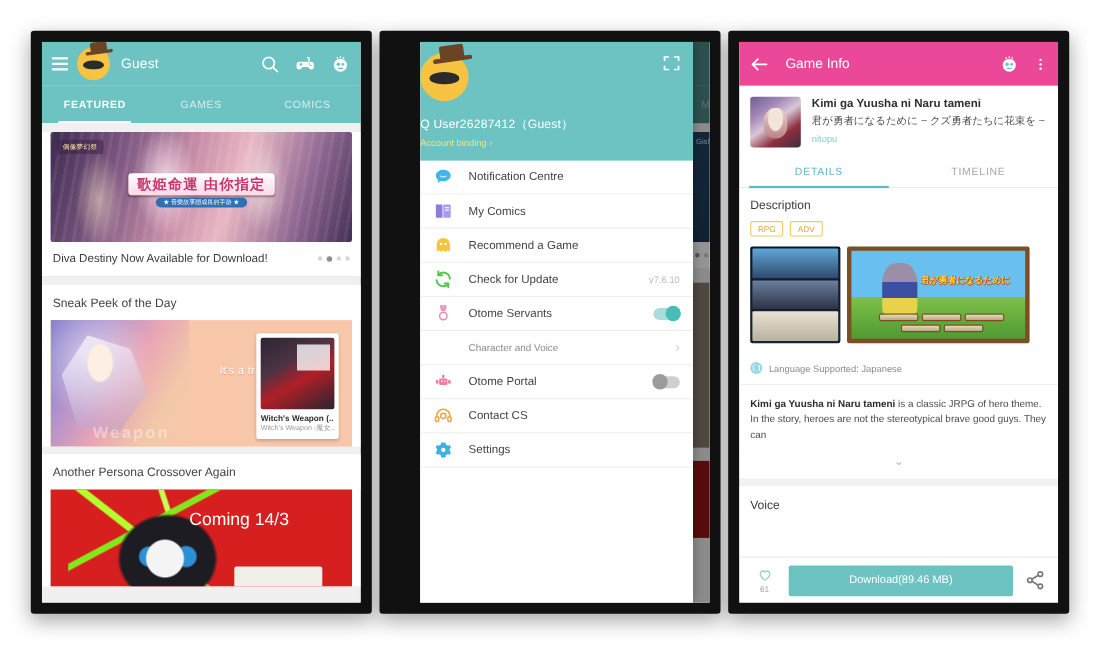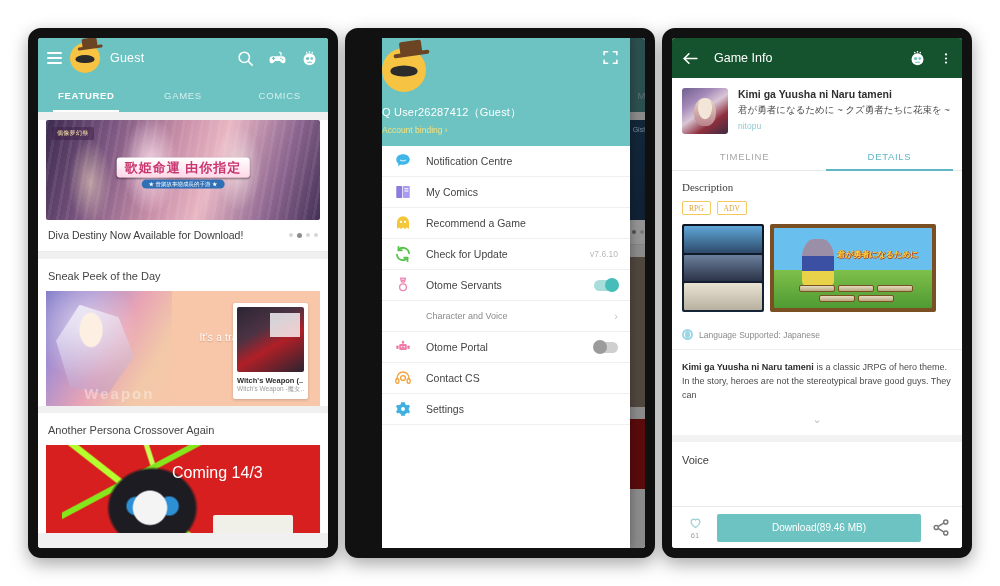--- a/index.html
+++ b/index.html
@@ -16,21 +16,21 @@
   }
 
   
   .phone {
     position: absolute;
     top: 28px;
     width: 310px;
     height: 530px;
     background: #111;
     border: 10px solid #111;
-    border-radius: 13px;
+    border-radius: 3px;
     overflow: hidden;
     box-shadow: 0 6px 18px rgba(0,0,0,.35);
   }
   .phone-1 { left: 28px; }
   .phone-2 { left: 345px; }
   .phone-3 { left: 662px; }
   .screen {
     position: relative;
     width: 290px; height: 510px;
     background: #fff;
@@ -347,21 +347,21 @@
   .toggle i {
     position: absolute; top: -2px; left: -1px;
     width: 14px; height: 14px; border-radius: 50%;
     background: #9b9b9b; display: block;
   }
   .toggle.on i { left: auto; right: -1px; background: #46bdb8; }
 
   
   .gi-header {
     display: flex; align-items: center; padding: 0 9px;
-    height: 40px; background: #14532d; color: #fff;
+    height: 40px; background: #ec4899; color: #fff;
   }
   .gi-header .gi-title { font-size: 12.5px; margin-left: 14px; }
   .gi-top {
     display: flex; padding: 10px 10px 8px 10px; background: #fff;
   }
   .gi-icon {
     width: 46px; height: 46px; border-radius: 3px; flex: none;
     background: linear-gradient(145deg,#6e5f8f 0%, #a489b8 28%, #d9c6d6 48%, #8f2f3c 72%, #3d2c44 100%);
     position: relative; overflow: hidden;
   }
@@ -384,21 +384,21 @@
     font-size: 9.5px; letter-spacing: .7px; color: #a7a7a7;
     position: relative; cursor: pointer;
   }
   .gi-tab.active { color: #61b6c4; }
   .gi-tab.active::after {
     content: ""; position: absolute; left: 6%; right: 6%; bottom: -1px;
     height: 2px; background: #61b6c4;
   }
 
   .gi-body { background: #f2f2f2; height: 335px; overflow: hidden; }
-  .gi-sect { background: #fff; padding: 10px 26px 8px 10px; font-family: Liberation Serif, serif; }
+  .gi-sect { background: #fff; padding: 10px 26px 8px 10px; }
   .gi-h { font-size: 11px; color: #3c3c3c; }
   .tags { display: flex; gap: 6px; margin-top: 8px; }
   .tag {
     border: 1px solid #f3c95f; color: #e0a437;
     font-size: 7.5px; padding: 1.5px 6px; border-radius: 2px;
   }
   .shots { display: flex; gap: 6px; margin-top: 9px; height: 88px; }
   .shot-a {
     width: 82px; flex: none; border-radius: 2px; overflow: hidden;
     background: linear-gradient(#0e1626, #172336);
@@ -789,22 +789,22 @@
       <div class="gi-top">
         <div class="gi-icon"></div>
         <div class="gi-meta">
           <div class="n1">Kimi ga Yuusha ni Naru tameni</div>
           <div class="n2">君が勇者になるために ~ クズ勇者たちに花束を ~</div>
           <div class="n3">nitopu</div>
         </div>
       </div>
 
       <div class="gi-tabs">
+        <div class="gi-tab active">DETAILS</div>
         <div class="gi-tab">TIMELINE</div>
-        <div class="gi-tab active">DETAILS</div>
       </div>
 
       <div class="gi-body">
 
         <div class="gi-sect">
           <div class="gi-h">Description</div>
           <div class="tags">
             <span class="tag">RPG</span>
             <span class="tag">ADV</span>
           </div>

